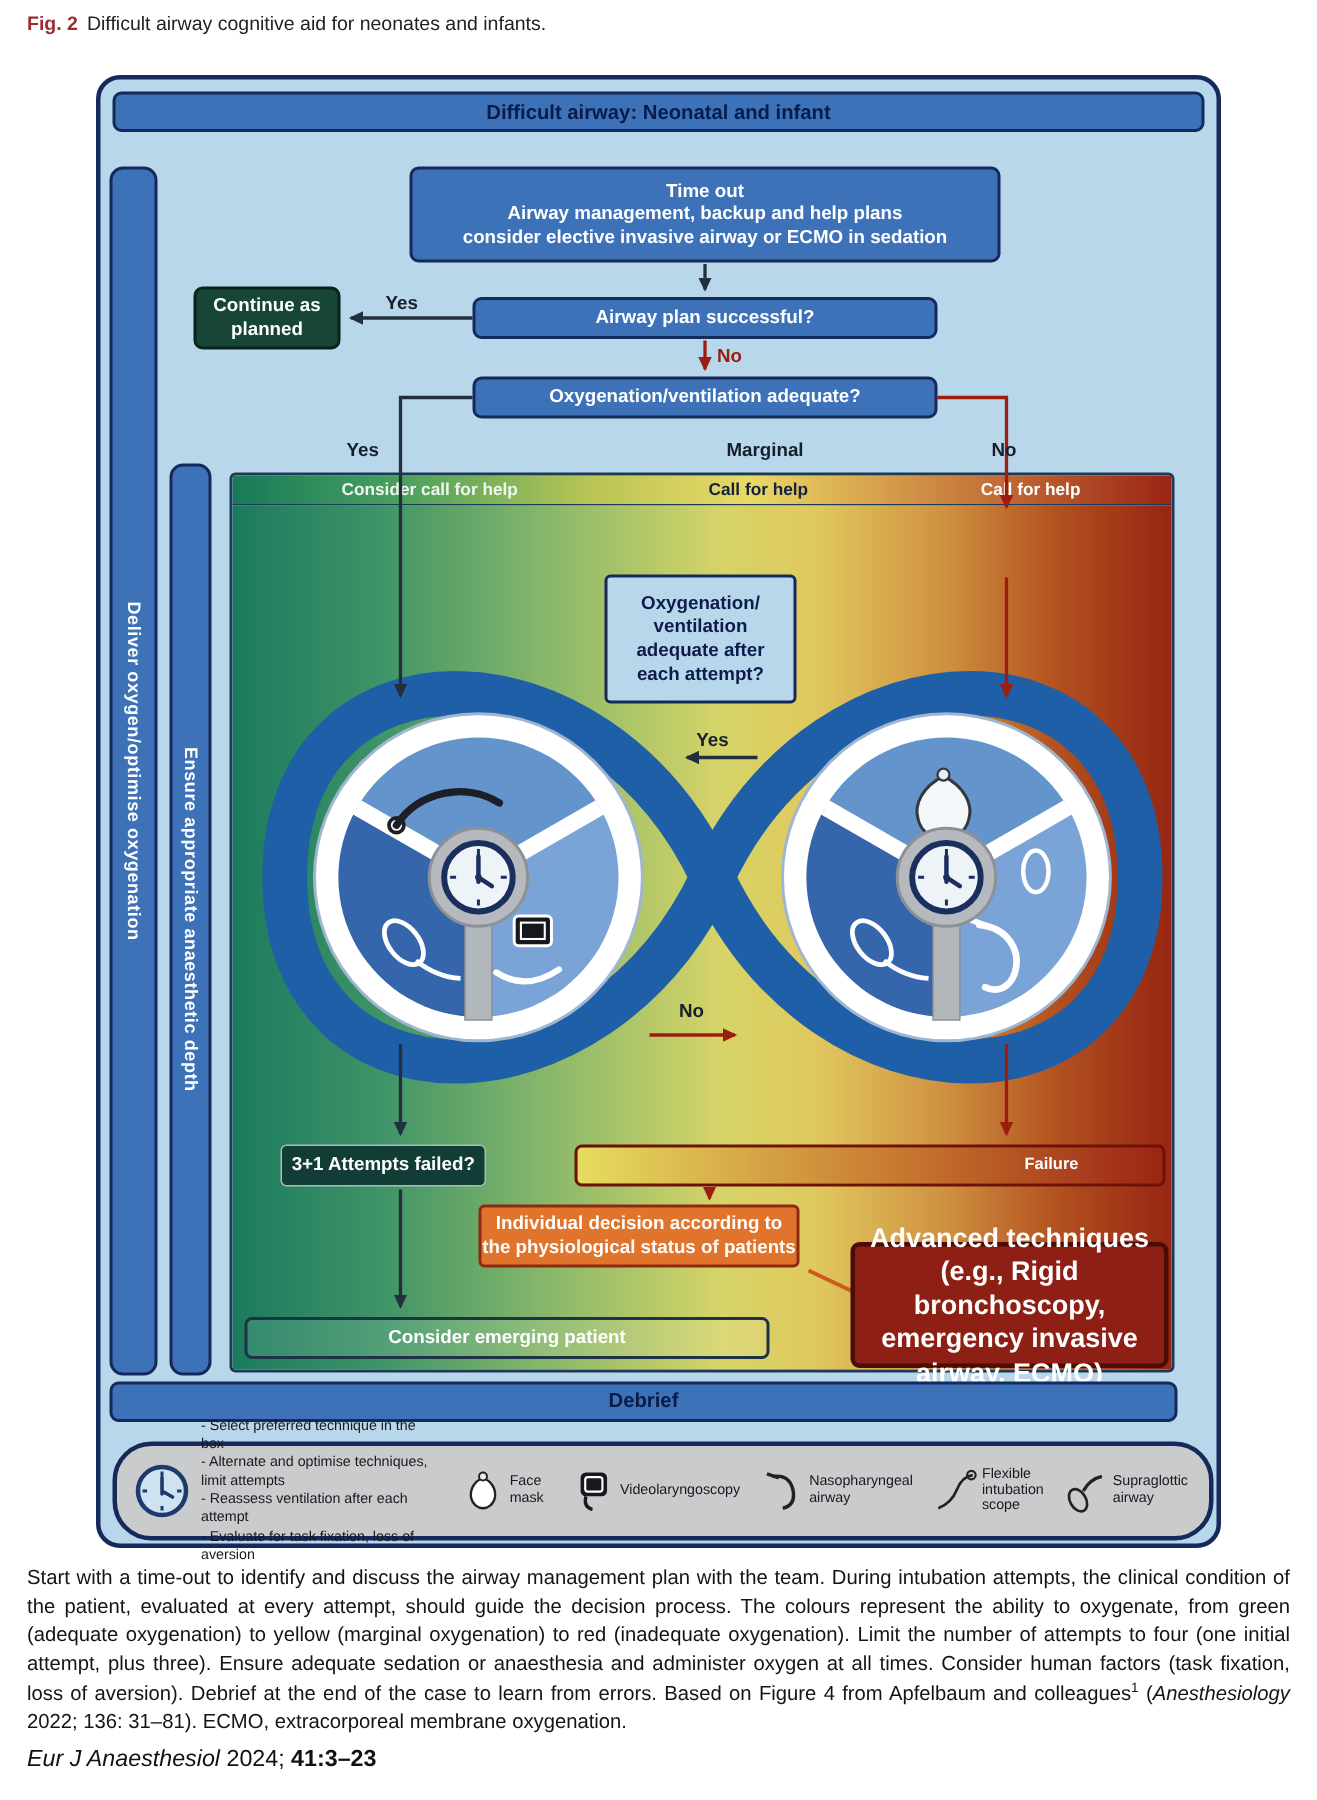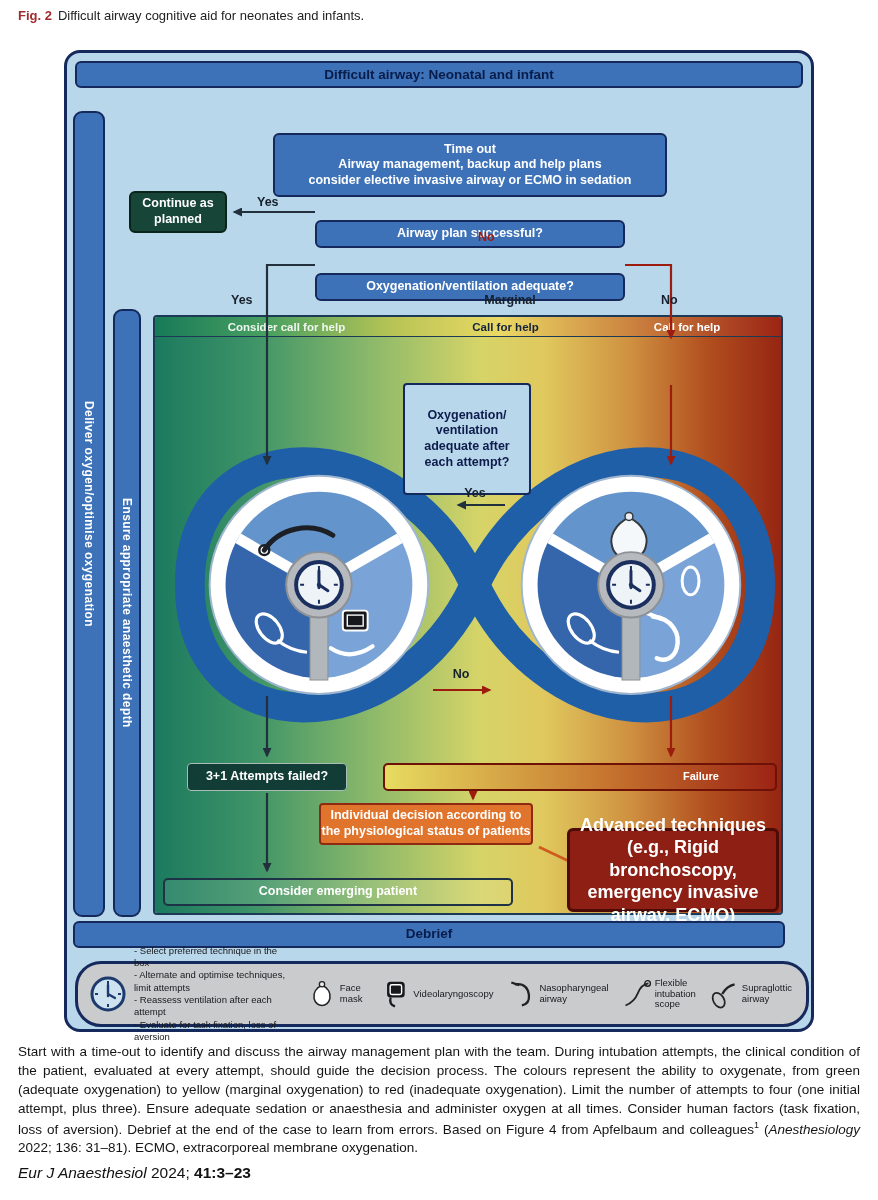--- a/index.html
+++ b/index.html
@@ -16,34 +16,34 @@
                 font-weight:bold; font-size:13.5px; color:#081c4a; z-index:10; box-sizing:border-box; }
 
   .vbar { position:absolute; background:#3d72b8; border:2px solid #16295c; border-radius:9px; color:#fff;
           font-weight:bold; font-size:12px; writing-mode:vertical-rl; display:flex; align-items:center;
           justify-content:center; z-index:8; box-sizing:border-box; letter-spacing:0.4px; text-align:center; }
   #vbar1 { left:6px;  top:58px;  width:32px; height:806px; }
   #vbar2 { left:46px; top:256px; width:28px; height:608px; }
 
   .box { position:absolute; display:flex; align-items:center; justify-content:center; text-align:center;
          white-space:pre-line; font-weight:bold; z-index:10; box-sizing:border-box; line-height:1.25; }
-  .b-blue      { background:#3d72b8; border:2px solid #16295c; border-radius:6px; color:#fff; font-size:12.5px;margin-top:22px; }
+  .b-blue      { background:#3d72b8; border:2px solid #16295c; border-radius:6px; color:#fff; font-size:12.5px; }
   .b-green     { background:#174538; border:2px solid #0a241a; border-radius:6px; color:#fff; font-size:12.5px; }
   .b-darkred   { background:#7e1d12; border:2px solid #4c0b05; border-radius:5px; color:#fff; font-size:12.5px; }
   .b-lightblue { background:#b9d7ea; border:2px solid #16295c; border-radius:4px; color:#0d1b4d; font-size:12.5px; }
   .b-teal      { background:#123c36; border:1.5px solid #a9bcb6; border-radius:4px; color:#fff; font-size:12.5px; }
   .b-orange    { background:#e0742c; border:2px solid #8e2a12; border-radius:4px; color:#fff; font-size:12.5px; }
 
   #box-timeout  { left:206px; top:58px;  width:394px; height:64px; }
   #box-plan     { left:248px; top:145px; width:310px; height:28px; }
   #box-continue { left:62px;  top:138px; width:98px;  height:42px; }
   #box-oxy      { left:248px; top:198px; width:310px; height:28px; }
   #box-treat    { left:514px; top:290px; width:160px; height:40px; }
-  #box-question { left:336px; top:330px; width:128px; height:112px; }
-  #box-attempts { left:120px; top:710px; width:160px; height:28px; }
+  #box-question { left:336px; top:330px; width:128px; height:86px; }
+  #box-attempts { left:120px; top:710px; width:137px; height:28px; }
   #bar-failure  { left:316px; top:710px; width:394px; height:28px;
                   background:linear-gradient(90deg,#e6dc60,#c87830 55%,#9c2414); border:2px solid #6e1208;
                   border-radius:5px; color:#fff; font-size:11px; justify-content:flex-end; padding-right:56px; }
   #box-decision { left:252px; top:750px; width:214px; height:42px; }
   #box-advanced { left:500px; top:775px; width:212px; height:84px; background:#8e1f14; border:3px solid #4c0b05;
                   border-radius:6px; color:#fff; font-size:18px; }
   #box-emerging { left:96px;  top:825px; width:350px; height:28px; background:rgba(255,255,255,0.10);
                   border:2px solid #1e3346; border-radius:5px; color:#fff; font-size:12.5px; }
   #bar-debrief  { left:6px;   top:868px; width:712px; height:27px; background:#3d72b8; border:2px solid #16295c;
                   border-radius:6px; color:#081c4a; font-size:13.5px; }

